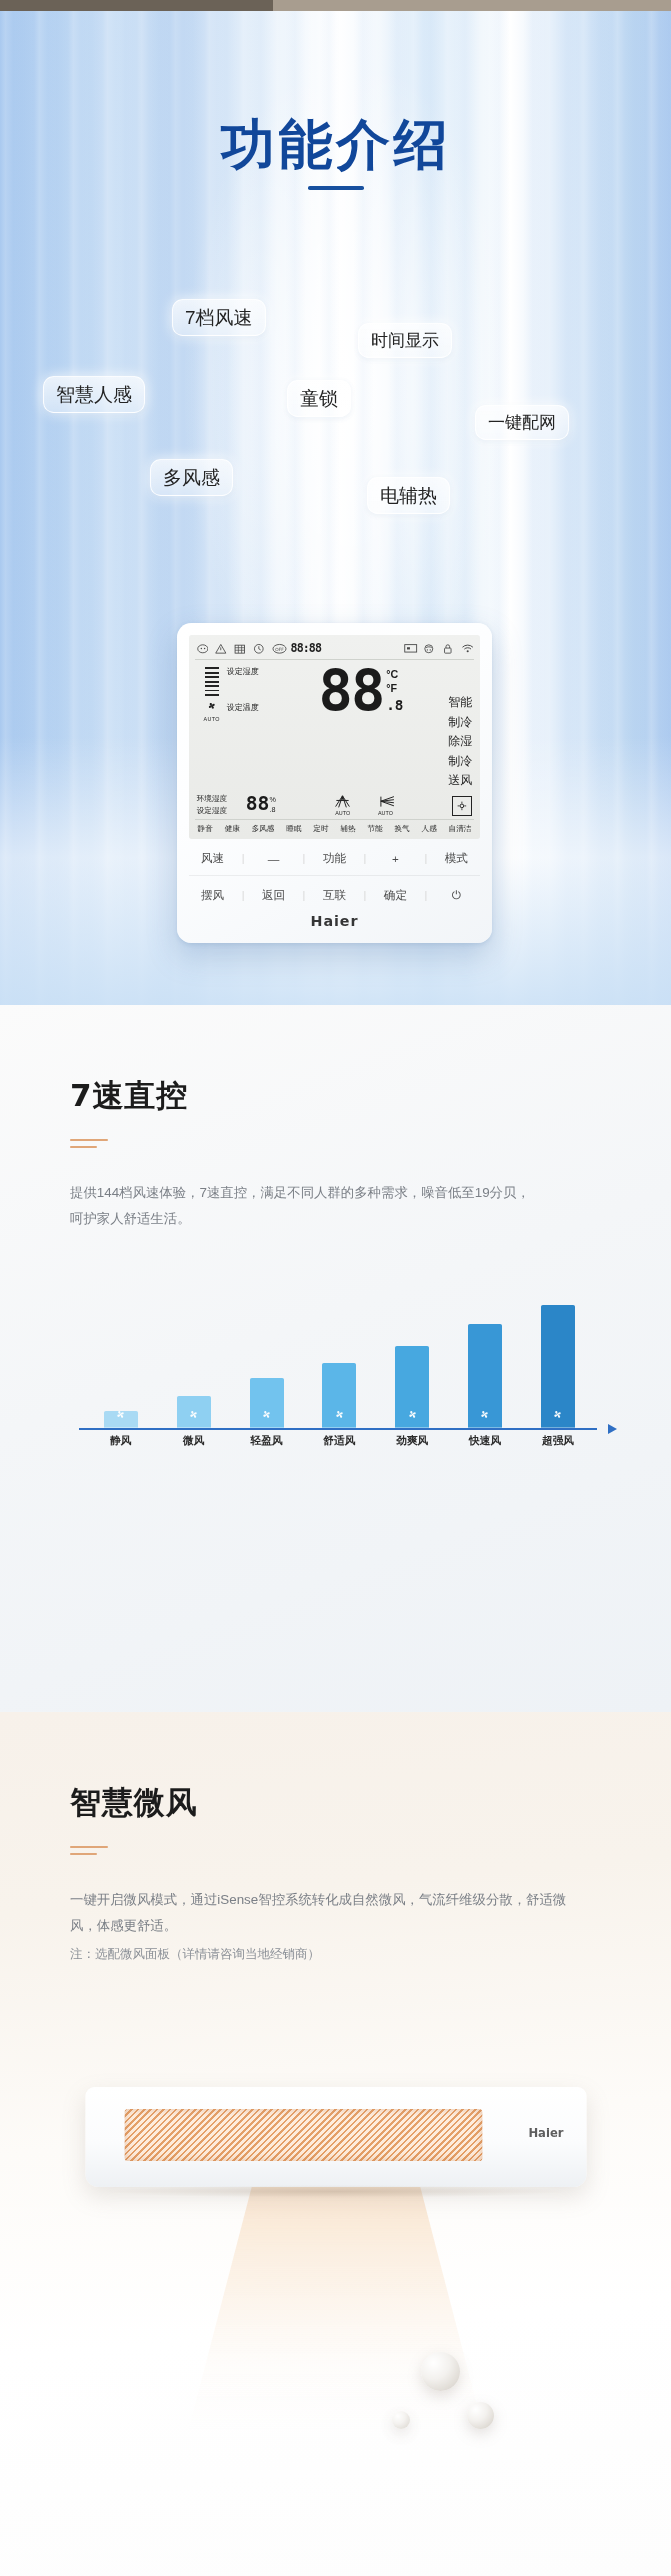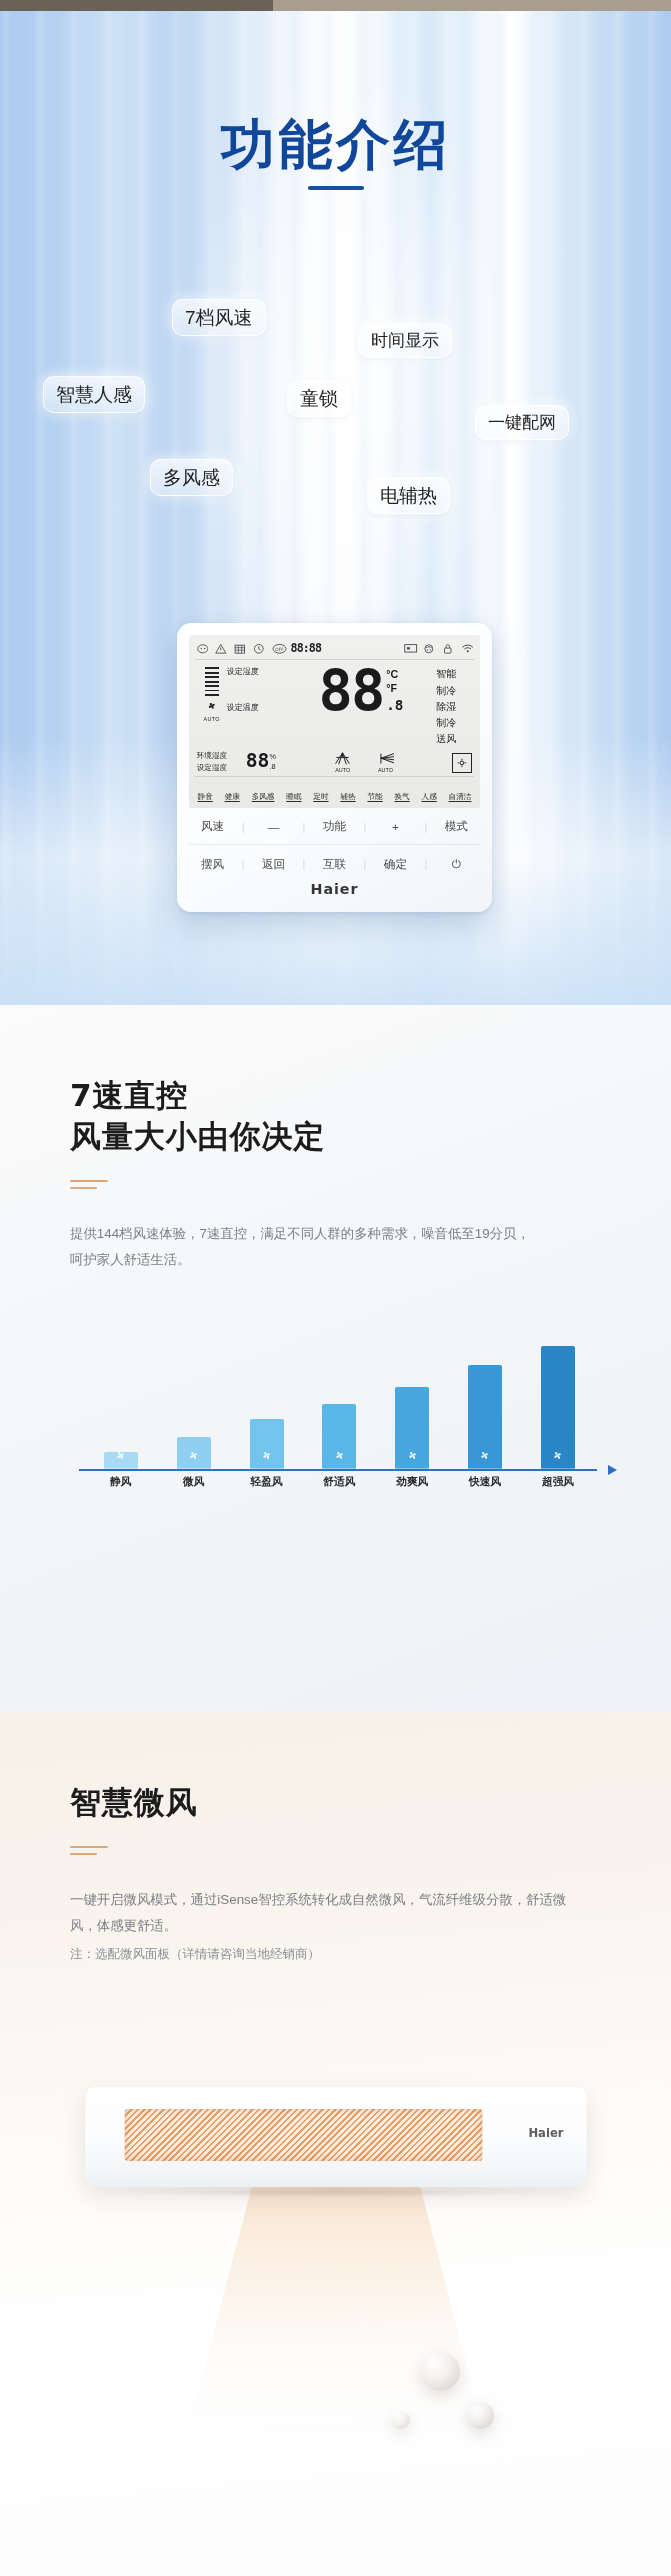--- a/index.html
+++ b/index.html
@@ -117,37 +117,37 @@
   .lcd-labels .l2{}
 
   .lcd-big{flex:1;display:flex;align-items:flex-start;justify-content:center;position:relative;}
   .bignum{
     font-family:"DejaVu Sans Mono","Liberation Mono",monospace;
     font-size:57px;line-height:.92;font-weight:bold;color:#1b1b1b;letter-spacing:-1.8px;
   }
   .units{display:flex;flex-direction:column;align-items:flex-start;font-size:10.7px;color:#1b1b1b;padding-top:3.6px;padding-left:2.7px;line-height:1.25;font-weight:bold;}
   .units .dot8{font-family:"DejaVu Sans Mono",monospace;font-size:14.3px;margin-top:1.8px;}
 
-  .lcd-modes{width:36px;font-size:10px;color:#222;line-height:1.62;text-align:left;padding-top:1.8px;}
+  .lcd-modes{width:36px;font-size:12px;color:#222;line-height:1.62;text-align:right;padding-top:1.8px;margin-top:27px;}
 
   .lcd-lower{display:flex;align-items:flex-end;padding:0 1.8px 2.7px 1.8px;}
   .lcd-humi{width:90px;font-size:7.6px;color:#222;line-height:1.5;}
   .humnum{font-family:"DejaVu Sans Mono",monospace;font-size:19.7px;font-weight:bold;color:#1b1b1b;}
   .swingicons{flex:1;display:flex;justify-content:center;gap:19.7px;align-items:flex-end;}
   .swing{display:flex;flex-direction:column;align-items:center;font-size:5.4px;color:#222;}
   .lcd-square{
     width:18px;height:18px;border:1.8px solid #232323;
     display:flex;align-items:center;justify-content:center;font-size:9px;color:#232323;
   }
   .lcd-bottom{
     border-top:0.9px solid #cfd2cd;
     display:flex;justify-content:space-between;
     padding:3.6px 2.7px 1.8px 2.7px;font-size:7.6px;color:#2b2b2b;
   }
-  .lcd-bottom span{text-decoration:underline;text-underline-offset:1.8px;margin-top:12px;}
+  .lcd-bottom span{text-underline-offset:1.8px;}
 
   .btnrow{
     display:flex;align-items:center;justify-content:space-between;
     padding:11.6px 9px 9.8px 9px;
     font-size:11.6px;color:#4a4a4a;
   }
   .btnrow + .btnrow{border-top:0.9px solid rgba(0,0,0,.06);}
   .btnrow .sep{color:#d8d8d8;font-size:10.7px;}
   .btnrow .k{min-width:30px;text-align:center;}
   .haier{
@@ -458,21 +458,20 @@
 
         <div class="haier">Haier</div>
       </div>
     </div>
   </section>
 
   <section class="sec2">
     <div class="s-head">
       <h2>
         <span>7速直控</span><br>
-        <span>风量大小由你决定</span>
       </h2>
     </div>
     <div class="s-rule">
       <i></i>
       <i class="short"></i>
     </div>
     <div class="s-desc">提供144档风速体验，7速直控，满足不同人群的多种需求，噪音低至19分贝，呵护家人舒适生活。</div>
 
     <div class="chart">
       <div class="bars" id="bars-host">

